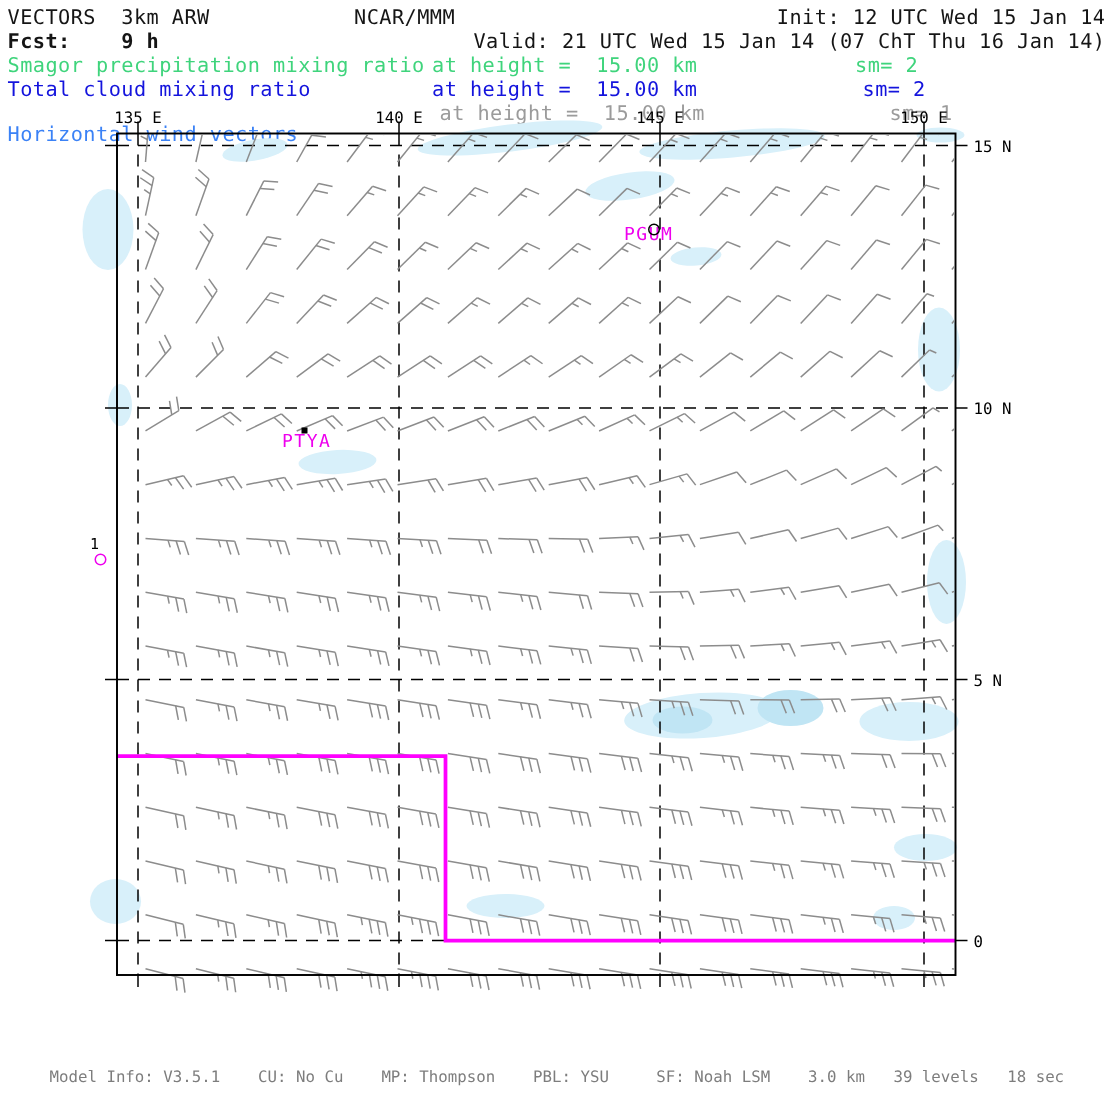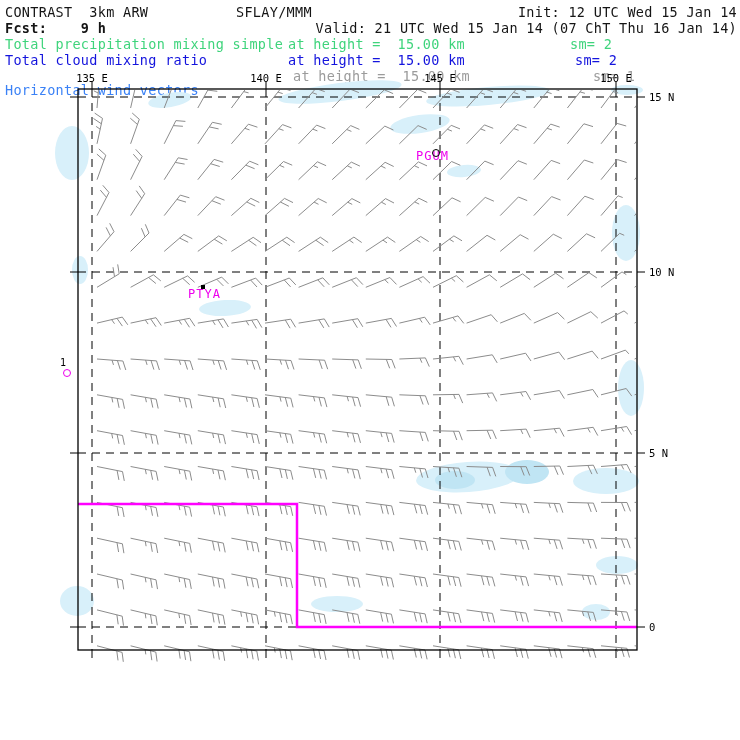--- a/index.html
+++ b/index.html
@@ -11,28 +11,28 @@
   .fieldrow span{position:absolute;white-space:pre;font-size:13.5px;line-height:14px;letter-spacing:0.3px;}
   .fline{position:absolute;white-space:pre;font-size:10.5px;line-height:12px;color:#7d7d7d;}
   svg{position:absolute;left:0;top:0;}
   text{font-family:"DejaVu Sans Mono",monospace;}
 </style>
 </head>
 <body>
 
 <div class="page">
 
-  <div class="hline" style="left:5px;top:5px;">CONTRAST  3km ARW</div>
-  <div class="hline" style="left:236px;top:5px;">SFLAY/MMM</div>
+  <div class="hline" style="left:5px;top:5px;">VECTORS  3km ARW</div>
+  <div class="hline" style="left:236px;top:5px;">NCAR/MMM</div>
   <div class="hline right-align" style="top:5px;">Init: 12 UTC Wed 15 Jan 14</div>
   <div class="hline" style="left:5px;top:21px;font-weight:bold;">Fcst:    9 h</div>
   <div class="hline right-align" style="top:21px;">Valid: 21 UTC Wed 15 Jan 14 (07 ChT Thu 16 Jan 14)</div>
 
   <div class="fieldrow">
-    <span style="left: 5px; top: 37px; color: rgb(63, 212, 124);">Total precipitation mixing simple</span>
+    <span style="left: 5px; top: 37px; color: rgb(63, 212, 124);">Smagor precipitation mixing ratio</span>
     <span style="left: 288px; top: 37px; color: rgb(63, 212, 124);">at height =  15.00 km</span>
     <span style="left: 570px; top: 37px; color: rgb(63, 212, 124);">sm= 2</span>
   </div>
   <div class="fieldrow">
     <span style="left: 5px; top: 53px; color: rgb(20, 20, 221);">Total cloud mixing ratio</span>
     <span style="left: 288px; top: 53px; color: rgb(20, 20, 221);">at height =  15.00 km</span>
     <span style="left: 575px; top: 53px; color: rgb(20, 20, 221);">sm= 2</span>
   </div>
   <div class="fieldrow">
     <span style="left: 5px; top: 83px; color: #3b82f6;">Horizontal wind vectors</span>
@@ -991,14 +991,15 @@
       <g>
         <text x="188" y="298" fill="#ee00ee" font-size="12px" letter-spacing="1">PTYA</text>
         <rect x="201" y="285" width="4" height="4" fill="#000"></rect>
         <text x="416" y="160" fill="#ee00ee" font-size="12px" letter-spacing="1">PGUM</text>
         <circle cx="436" cy="153" r="3.5" fill="none" stroke="#000"></circle>
         <text x="60" y="366" fill="#000" font-size="10px">1</text>
         <circle cx="67" cy="373" r="3.5" fill="none" stroke="#ee00ee"></circle>
       </g>
     </svg>
 
+  <div class="fline" style="left:33px;top:712px;">Model Info: V3.5.1    CU: No Cu    MP: Thompson    PBL: YSU     SF: Noah LSM    3.0 km   39 levels   18 sec</div>
 
 </div>
 
 </body></html>

